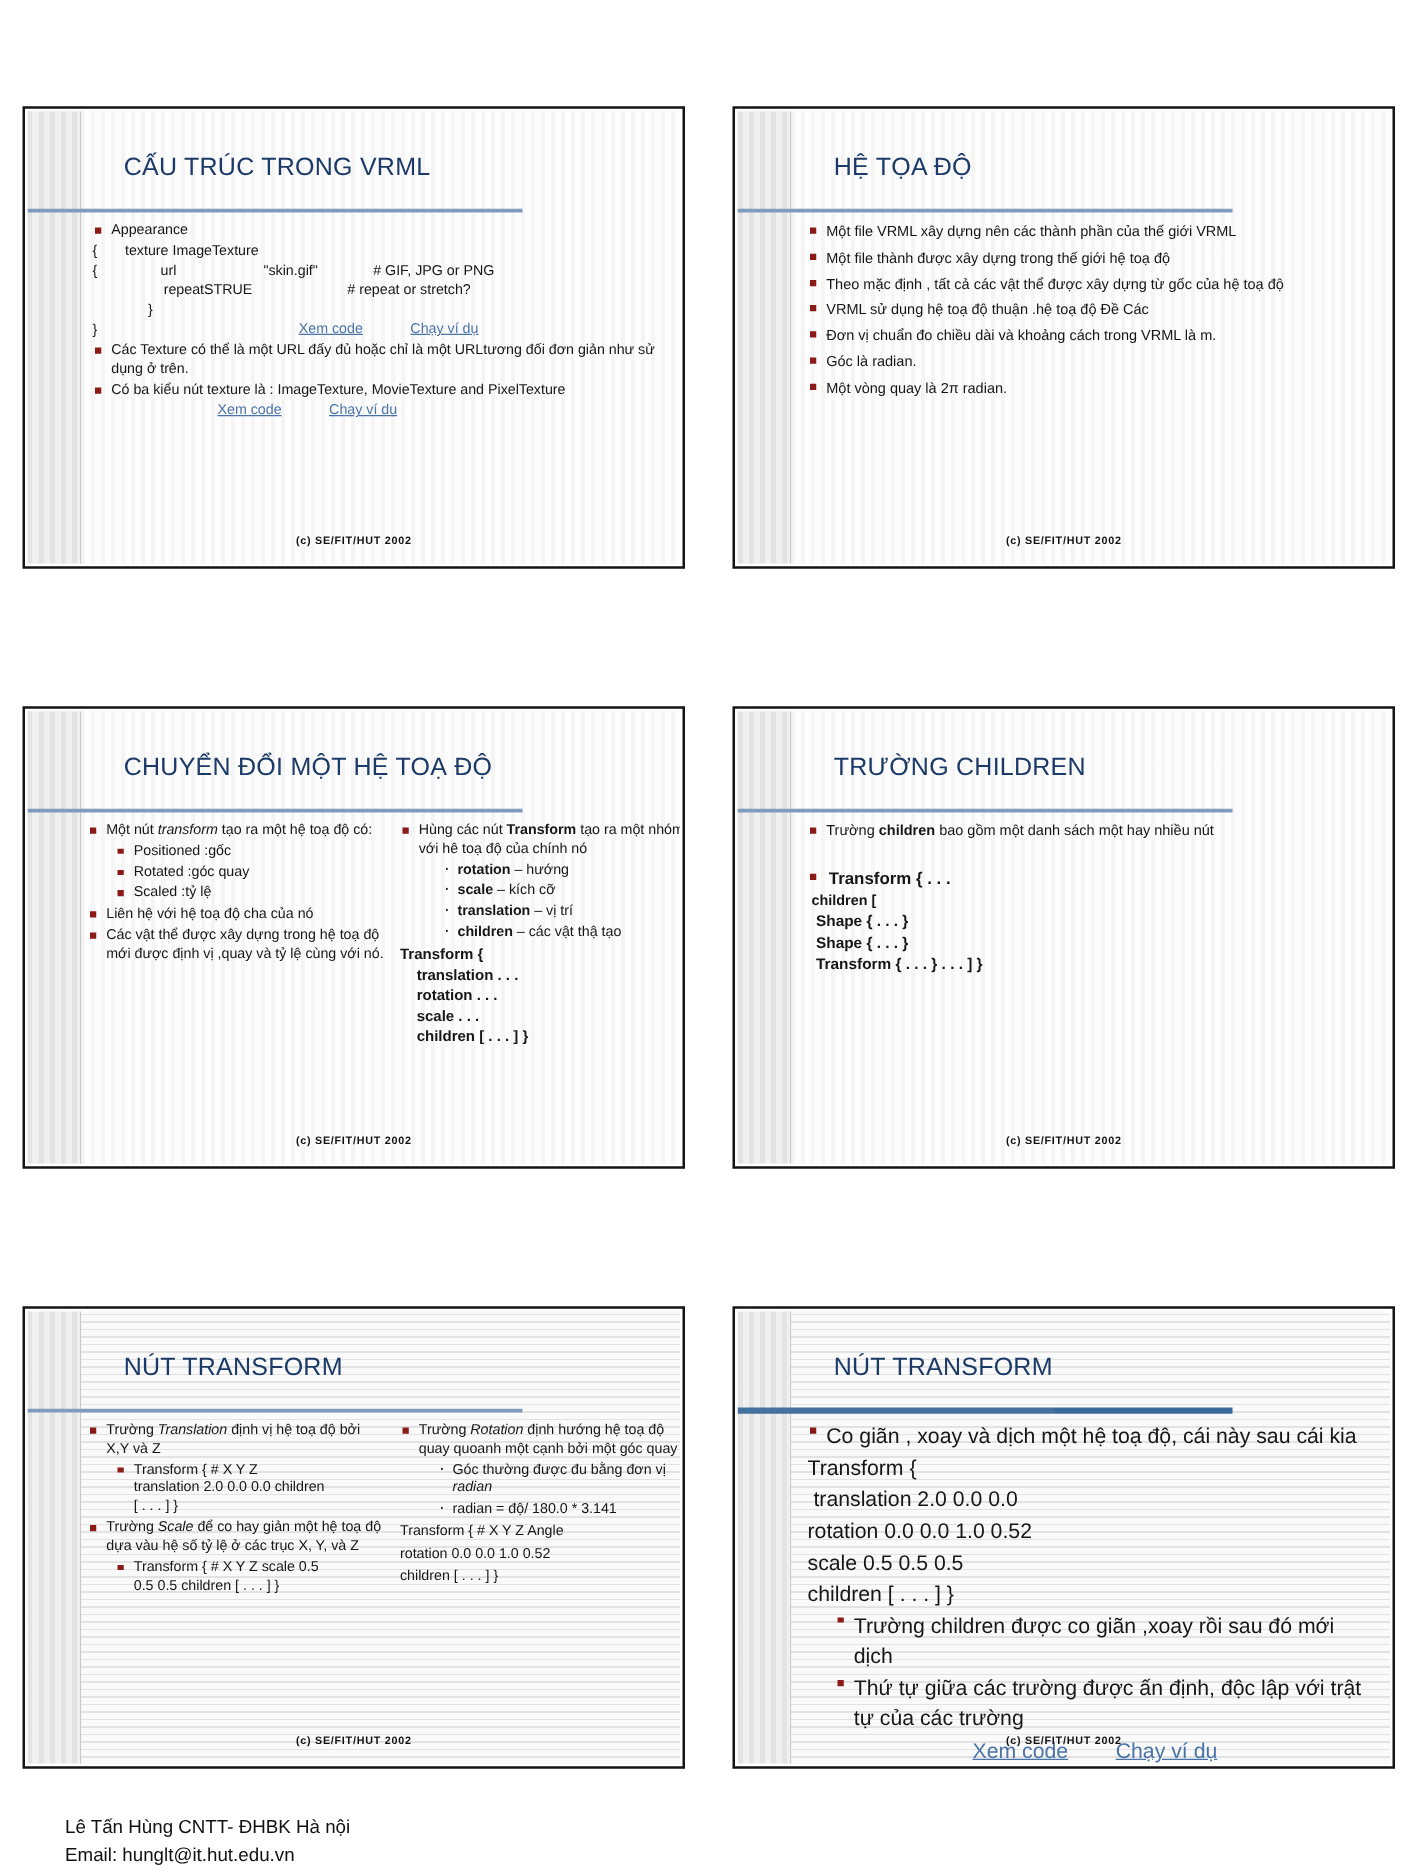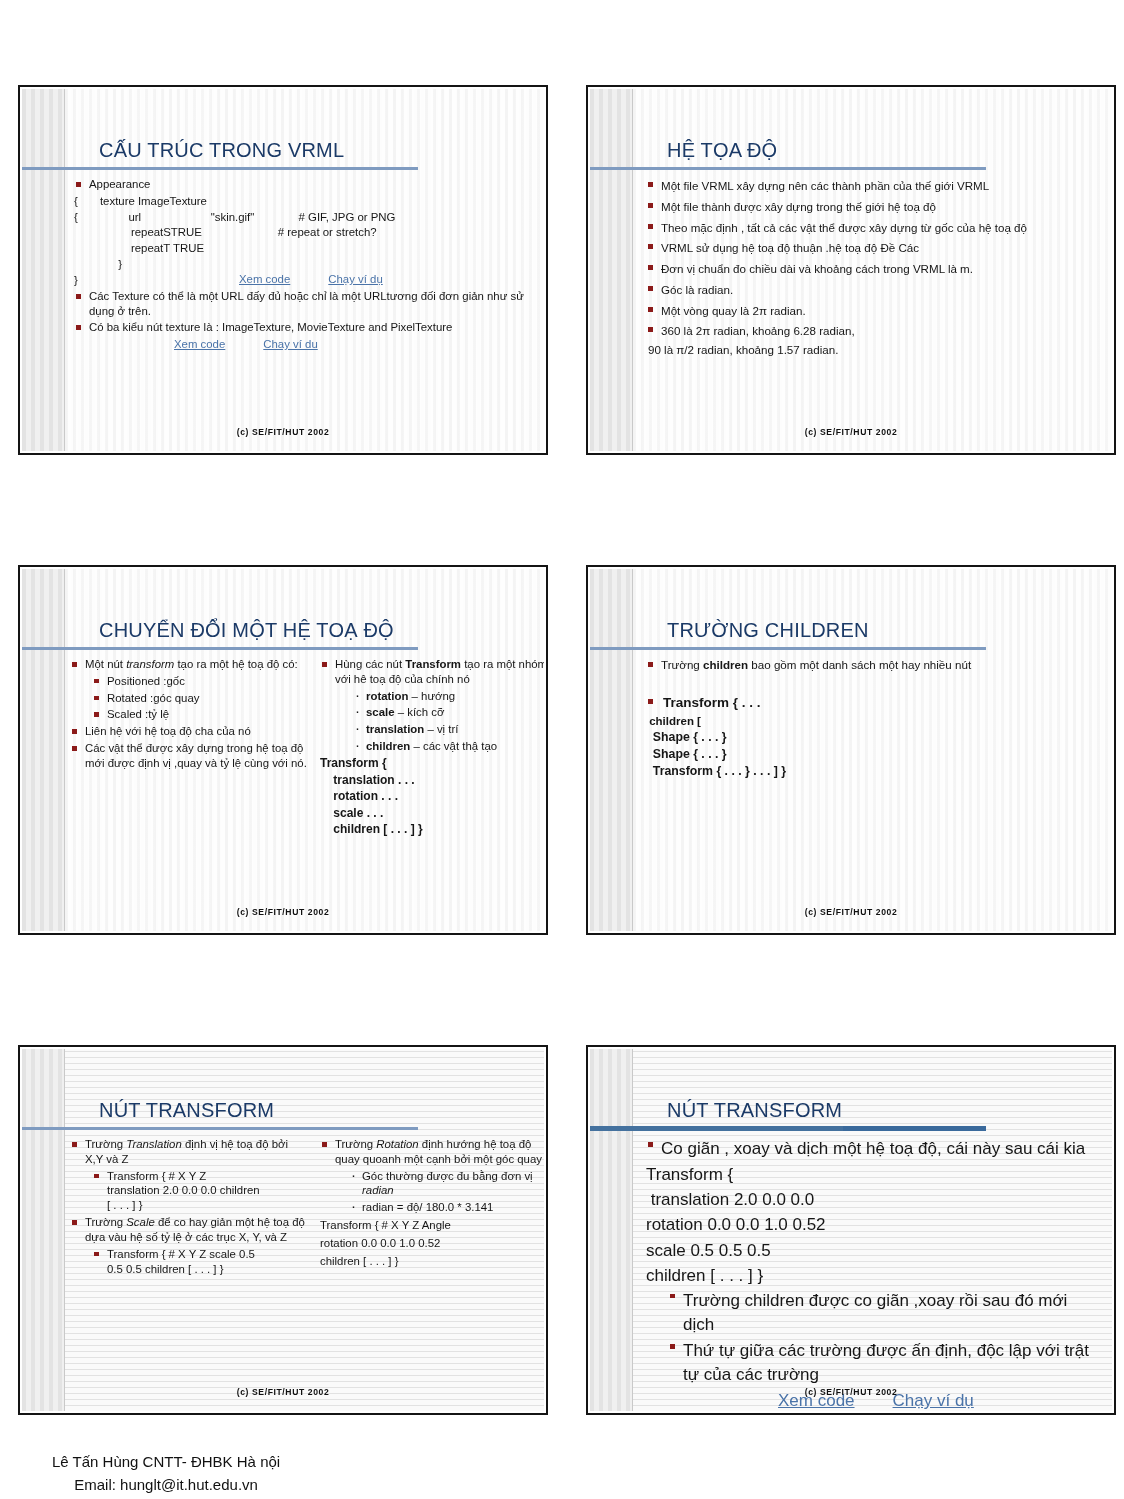--- a/index.html
+++ b/index.html
@@ -91,21 +91,21 @@
   }
 
   
   .slide-body {
     position: absolute;
     inset: 0;
   }
   .slide-title {
     position: absolute;
     left: 77px;
-    top: 50px;
+    top: 34px;
     color: #1b3a67;
     font-size: 20px;
     letter-spacing: 0.2px;
     white-space: nowrap;
   }
   .title-rule {
     position: absolute;
     left: 0px;
     top: 78px;
     width: 396px;
@@ -213,21 +213,20 @@
   }
 
   
   .page-footer {
     position: absolute;
     left: 52px;
     top: 1451px;
     font-size: 15px;
     color: #111111;
     line-height: 1.5;
-    text-align: center;
   }
   .page-footer div { white-space: nowrap; }
 </style>
 </head>
 <body>
 
 <div class="slide-grid">
 
   <div class="slide">
     <div class="slide-inner">
@@ -236,21 +235,20 @@
       <div class="bg-band-rule"></div>
       <div class="bg-field"></div>
       <div class="slide-body">
         <div class="slide-title">CẤU TRÚC TRONG VRML</div>
         <div class="title-rule"></div>
         <div class="content">
           <div class="b"><span>Appearance</span></div>
           <div class="code-line indent1">{       texture ImageTexture</div>
           <div class="code-line indent1">{                url                      "skin.gif"              # GIF, JPG or PNG</div>
           <div class="code-line indent1">                  repeatSTRUE                        # repeat or stretch?</div>
-          <div class="code-line indent1">                  repeatT TRUE</div>
           <div class="code-line indent1">              }</div>
           <div style="position:relative;">
             <div class="code-line indent1">}</div>
             <div class="link-row" style="position:absolute; left:165px; top:-1px; margin:0;">
               <span class="link">Xem code</span>
               <span class="link">Chạy ví dụ</span>
             </div>
           </div>
           <div class="b">Các Texture có thể là một URL đấy đủ hoặc chỉ là một URLtương đối đơn giản như sử dụng ở trên.</div>
           <div class="b">Có ba kiểu nút texture là : ImageTexture, MovieTexture and PixelTexture</div>
@@ -274,24 +272,20 @@
         <div class="slide-title">HỆ TỌA ĐỘ</div>
         <div class="title-rule"></div>
         <div class="content" style="left:56px; font-size:11.6px; line-height:1.62;">
           <div class="b">Một file VRML xây dựng nên các thành phần của thế giới VRML</div>
           <div class="b">Một file thành được xây dựng trong thế giới hệ toạ độ</div>
           <div class="b">Theo mặc định , tất cả các vật thể được xây dựng từ gốc của hệ toạ độ</div>
           <div class="b">VRML sử dụng hệ toạ độ thuận .hệ toạ độ Đề Các</div>
           <div class="b">Đơn vị chuẩn đo chiều dài và khoảng cách trong VRML là m.</div>
           <div class="b">Góc là radian.</div>
           <div class="b">Một vòng quay là 2π radian.</div>
-          <div class="b">
-            <span> 360 là  2π radian, khoảng  6.28 radian,</span><br>
-            <span style="margin-left:-13px; display:inline-block;">90 là π/2 radian, khoảng 1.57 radian.</span>
-          </div>
         </div>
         <div class="slide-footer">(c) SE/FIT/HUT 2002</div>
       </div>
     </div>
   </div>
 
   <div class="slide">
     <div class="slide-inner">
       <div class="bg-stripes"></div>
       <div class="bg-left-band"></div>

